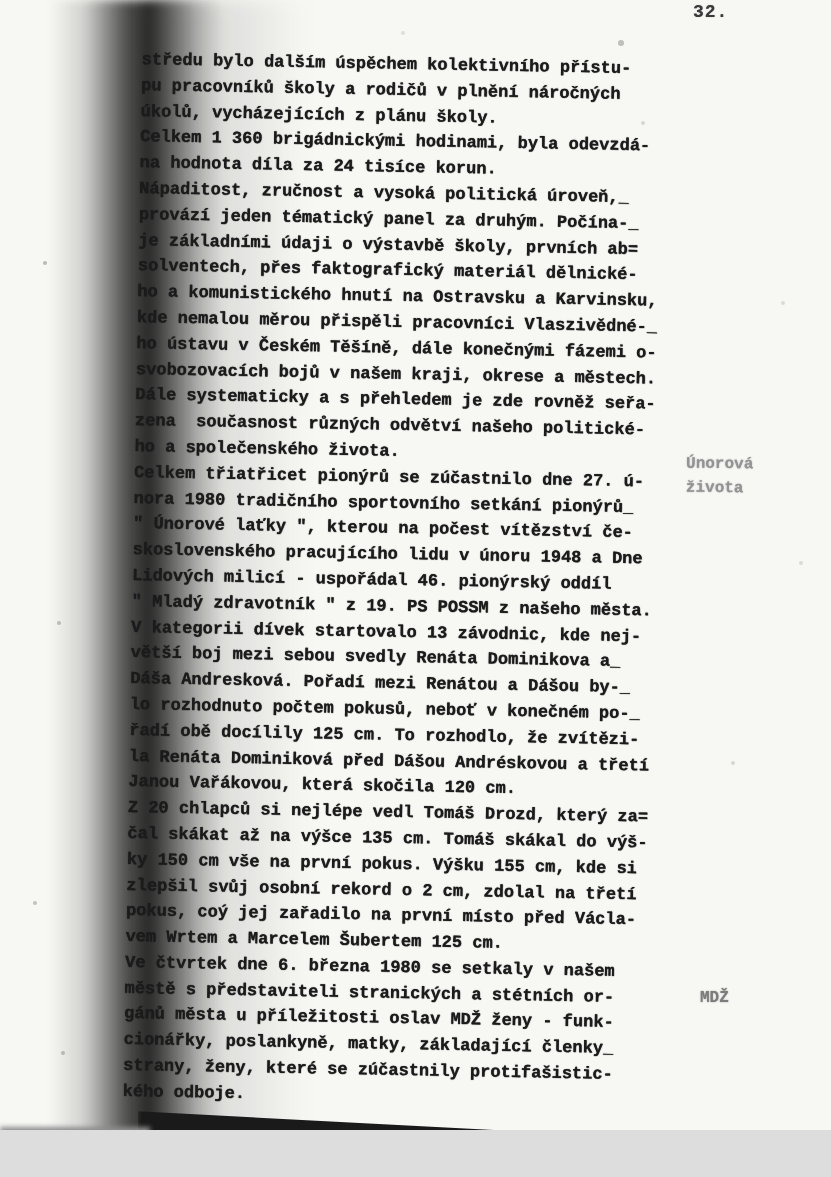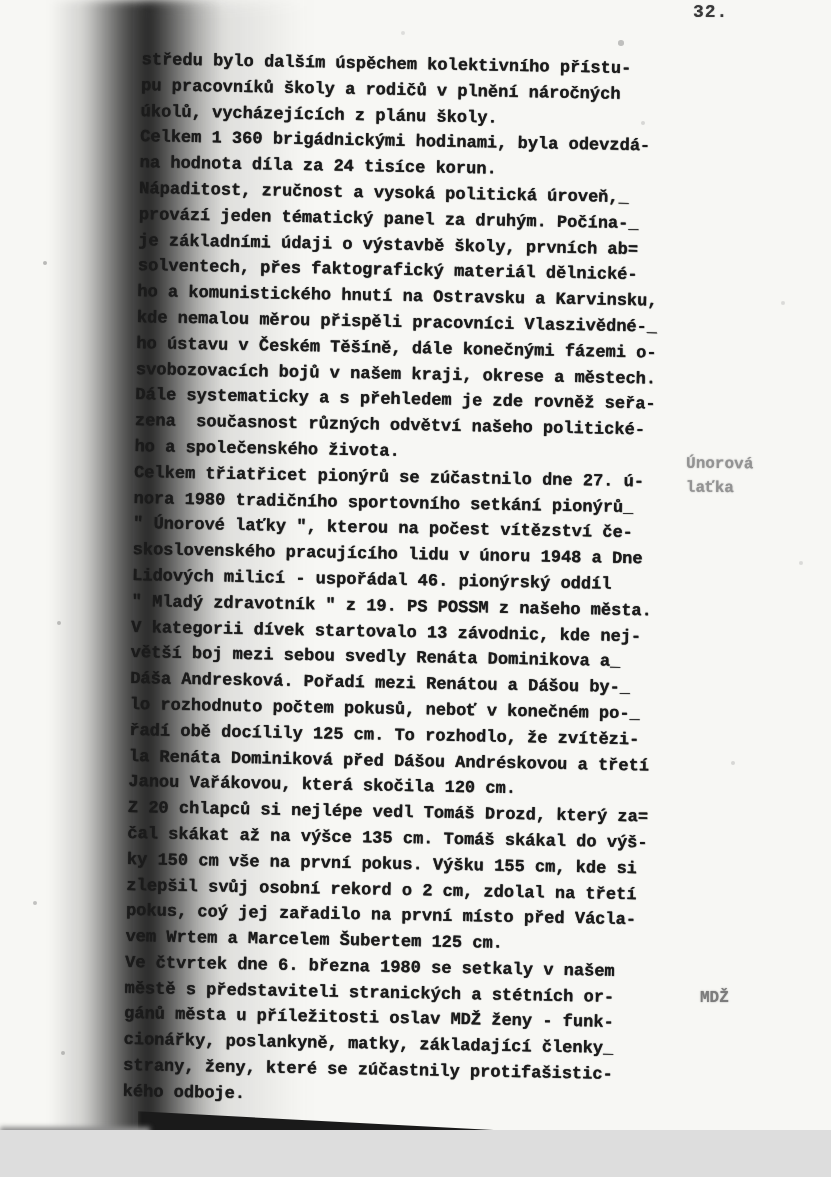--- a/index.html
+++ b/index.html
@@ -153,21 +153,21 @@
       <div class="line">vem Wrtem a Marcelem Šubertem 125 cm.</div>
       <div class="line">Ve čtvrtek dne 6. března 1980 se setkaly v našem</div>
       <div class="line">městě s představiteli stranických a stétních or-</div>
       <div class="line">gánů města u příležitosti oslav MDŽ ženy - funk-</div>
       <div class="line">cionářky, poslankyně, matky, základající členky_</div>
       <div class="line">strany, ženy, které se zúčastnily protifašistic-</div>
       <div class="line">kého odboje.</div>
     </div>
 
   <div class="margin-note note-unorova">Únorová
-laťka</div>
+života</div>
 
   <div class="margin-note note-mdz">MDŽ</div>
 
   <div class="bottom-wedge"></div>
   <div class="bottom-gray-left"></div>
   <div class="bottom-band"></div>
 
   <div class="specks"></div>
 </div>
 

